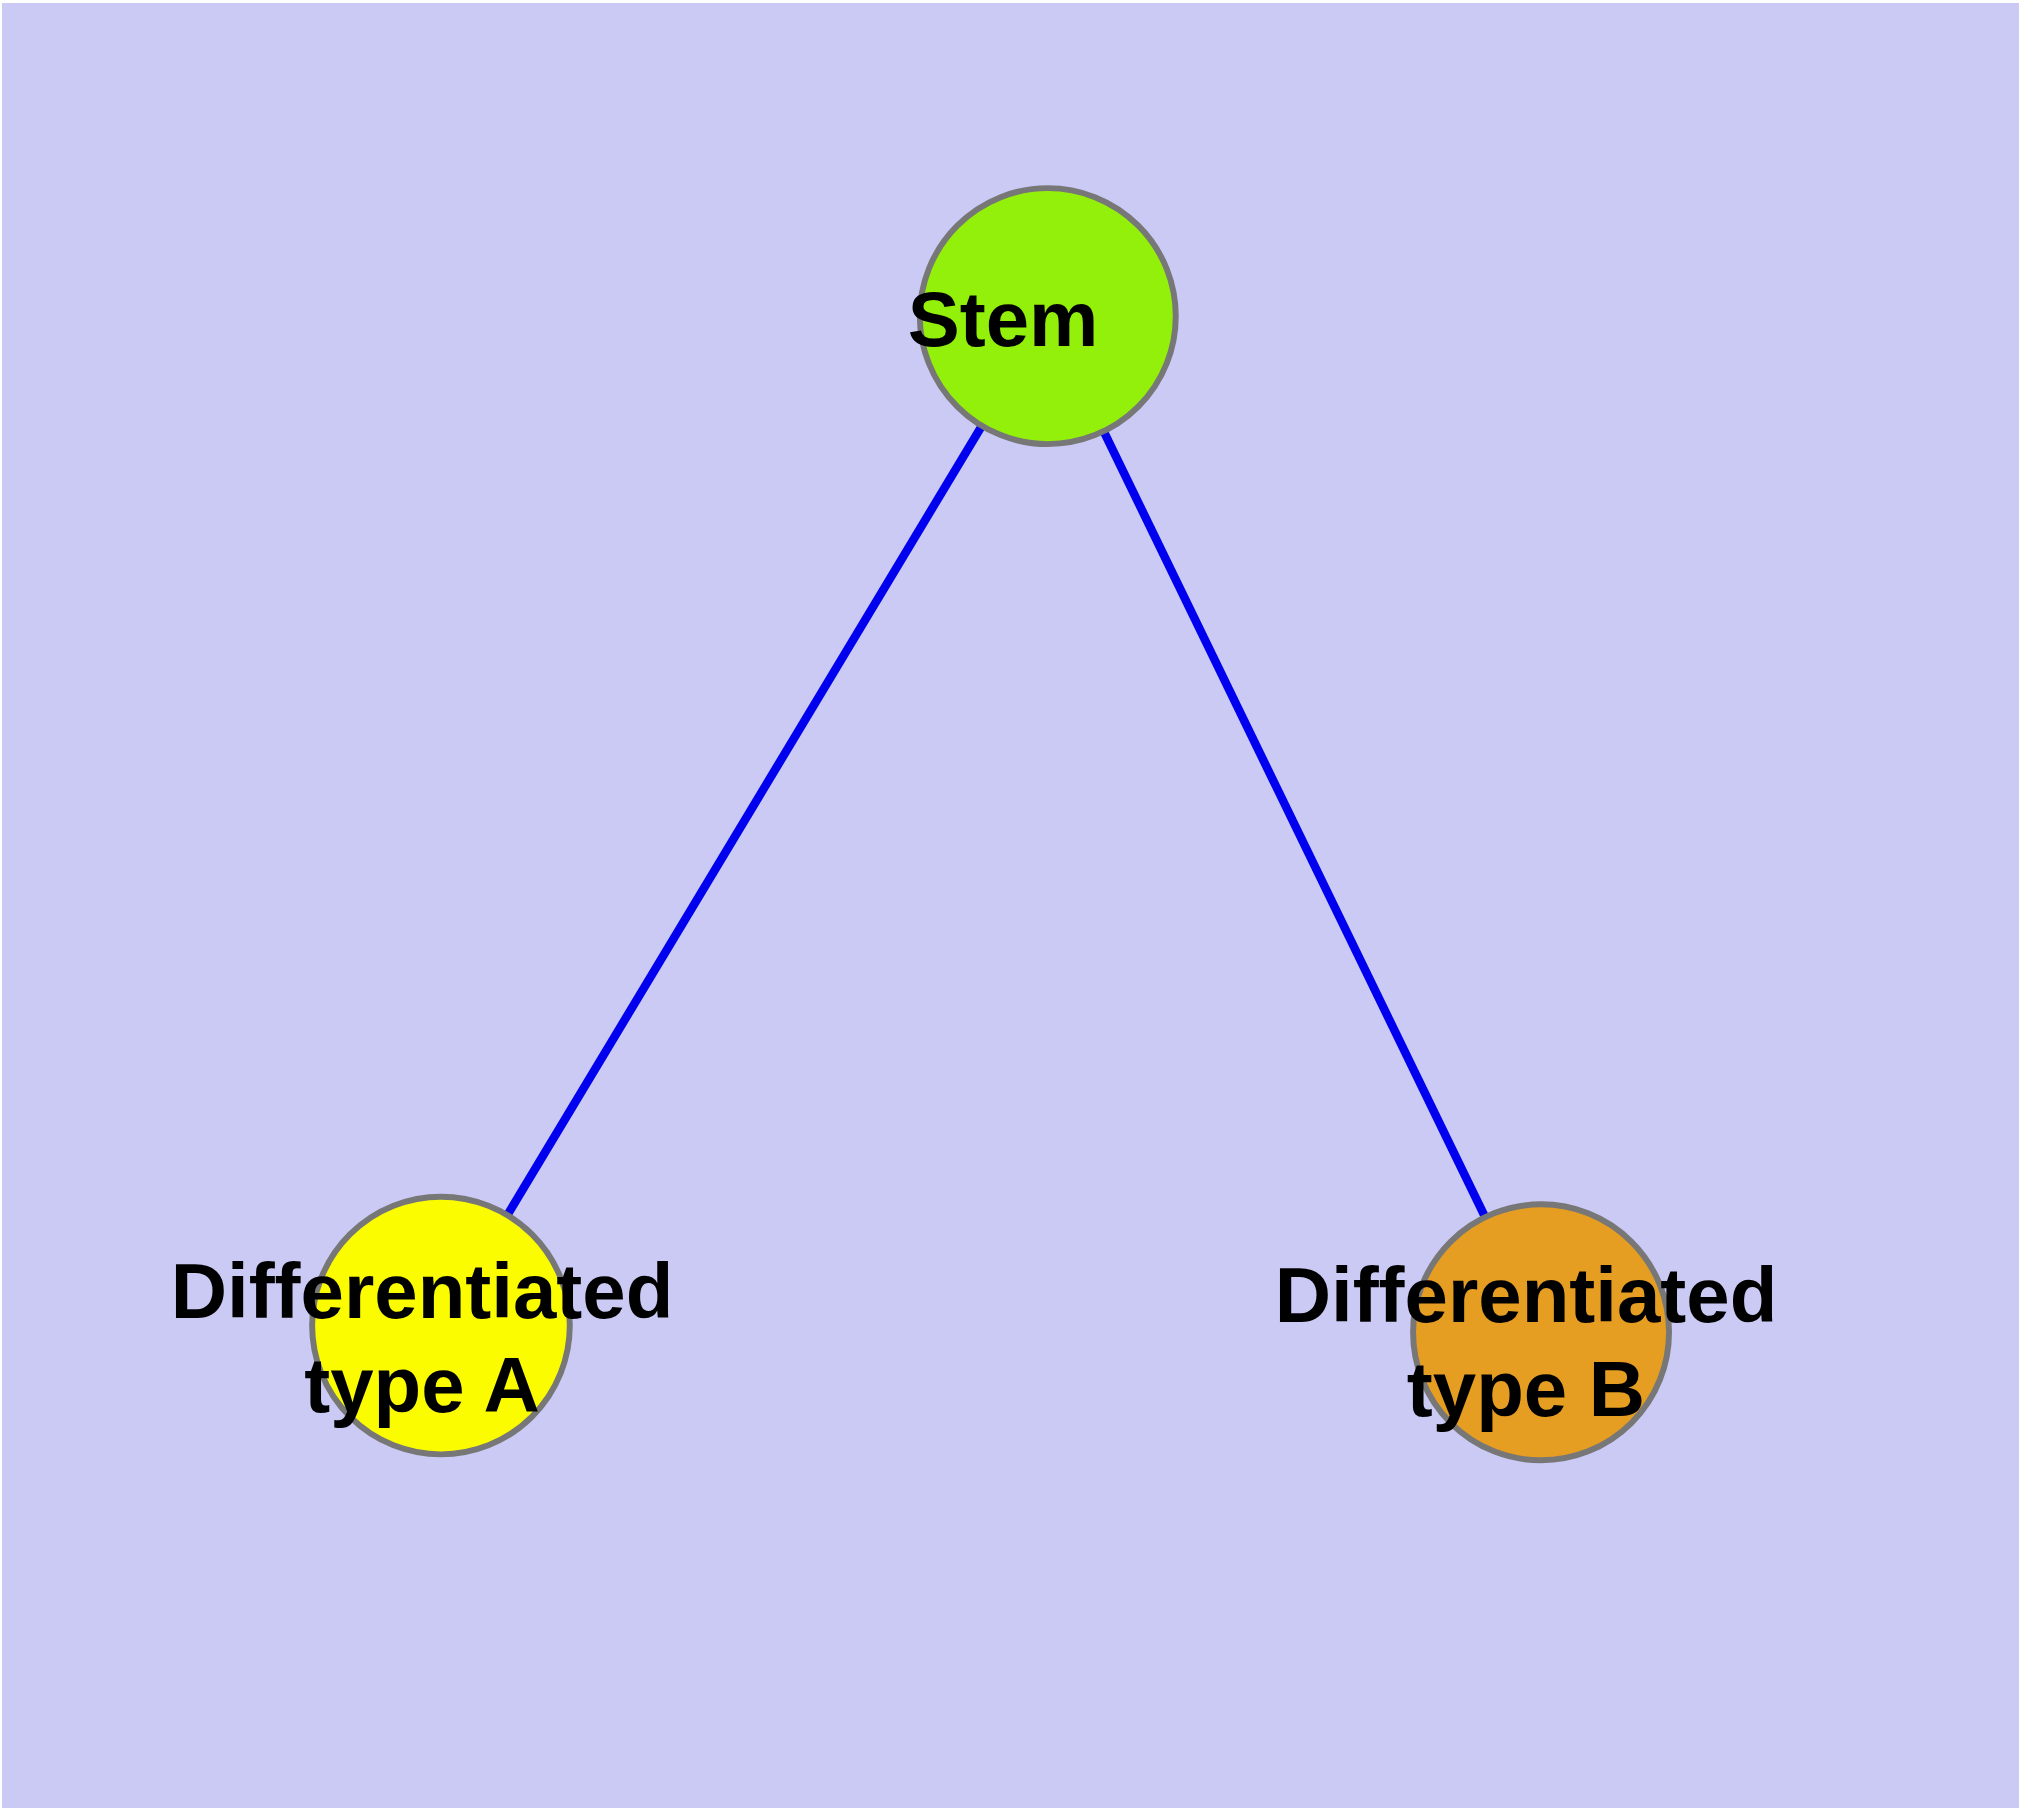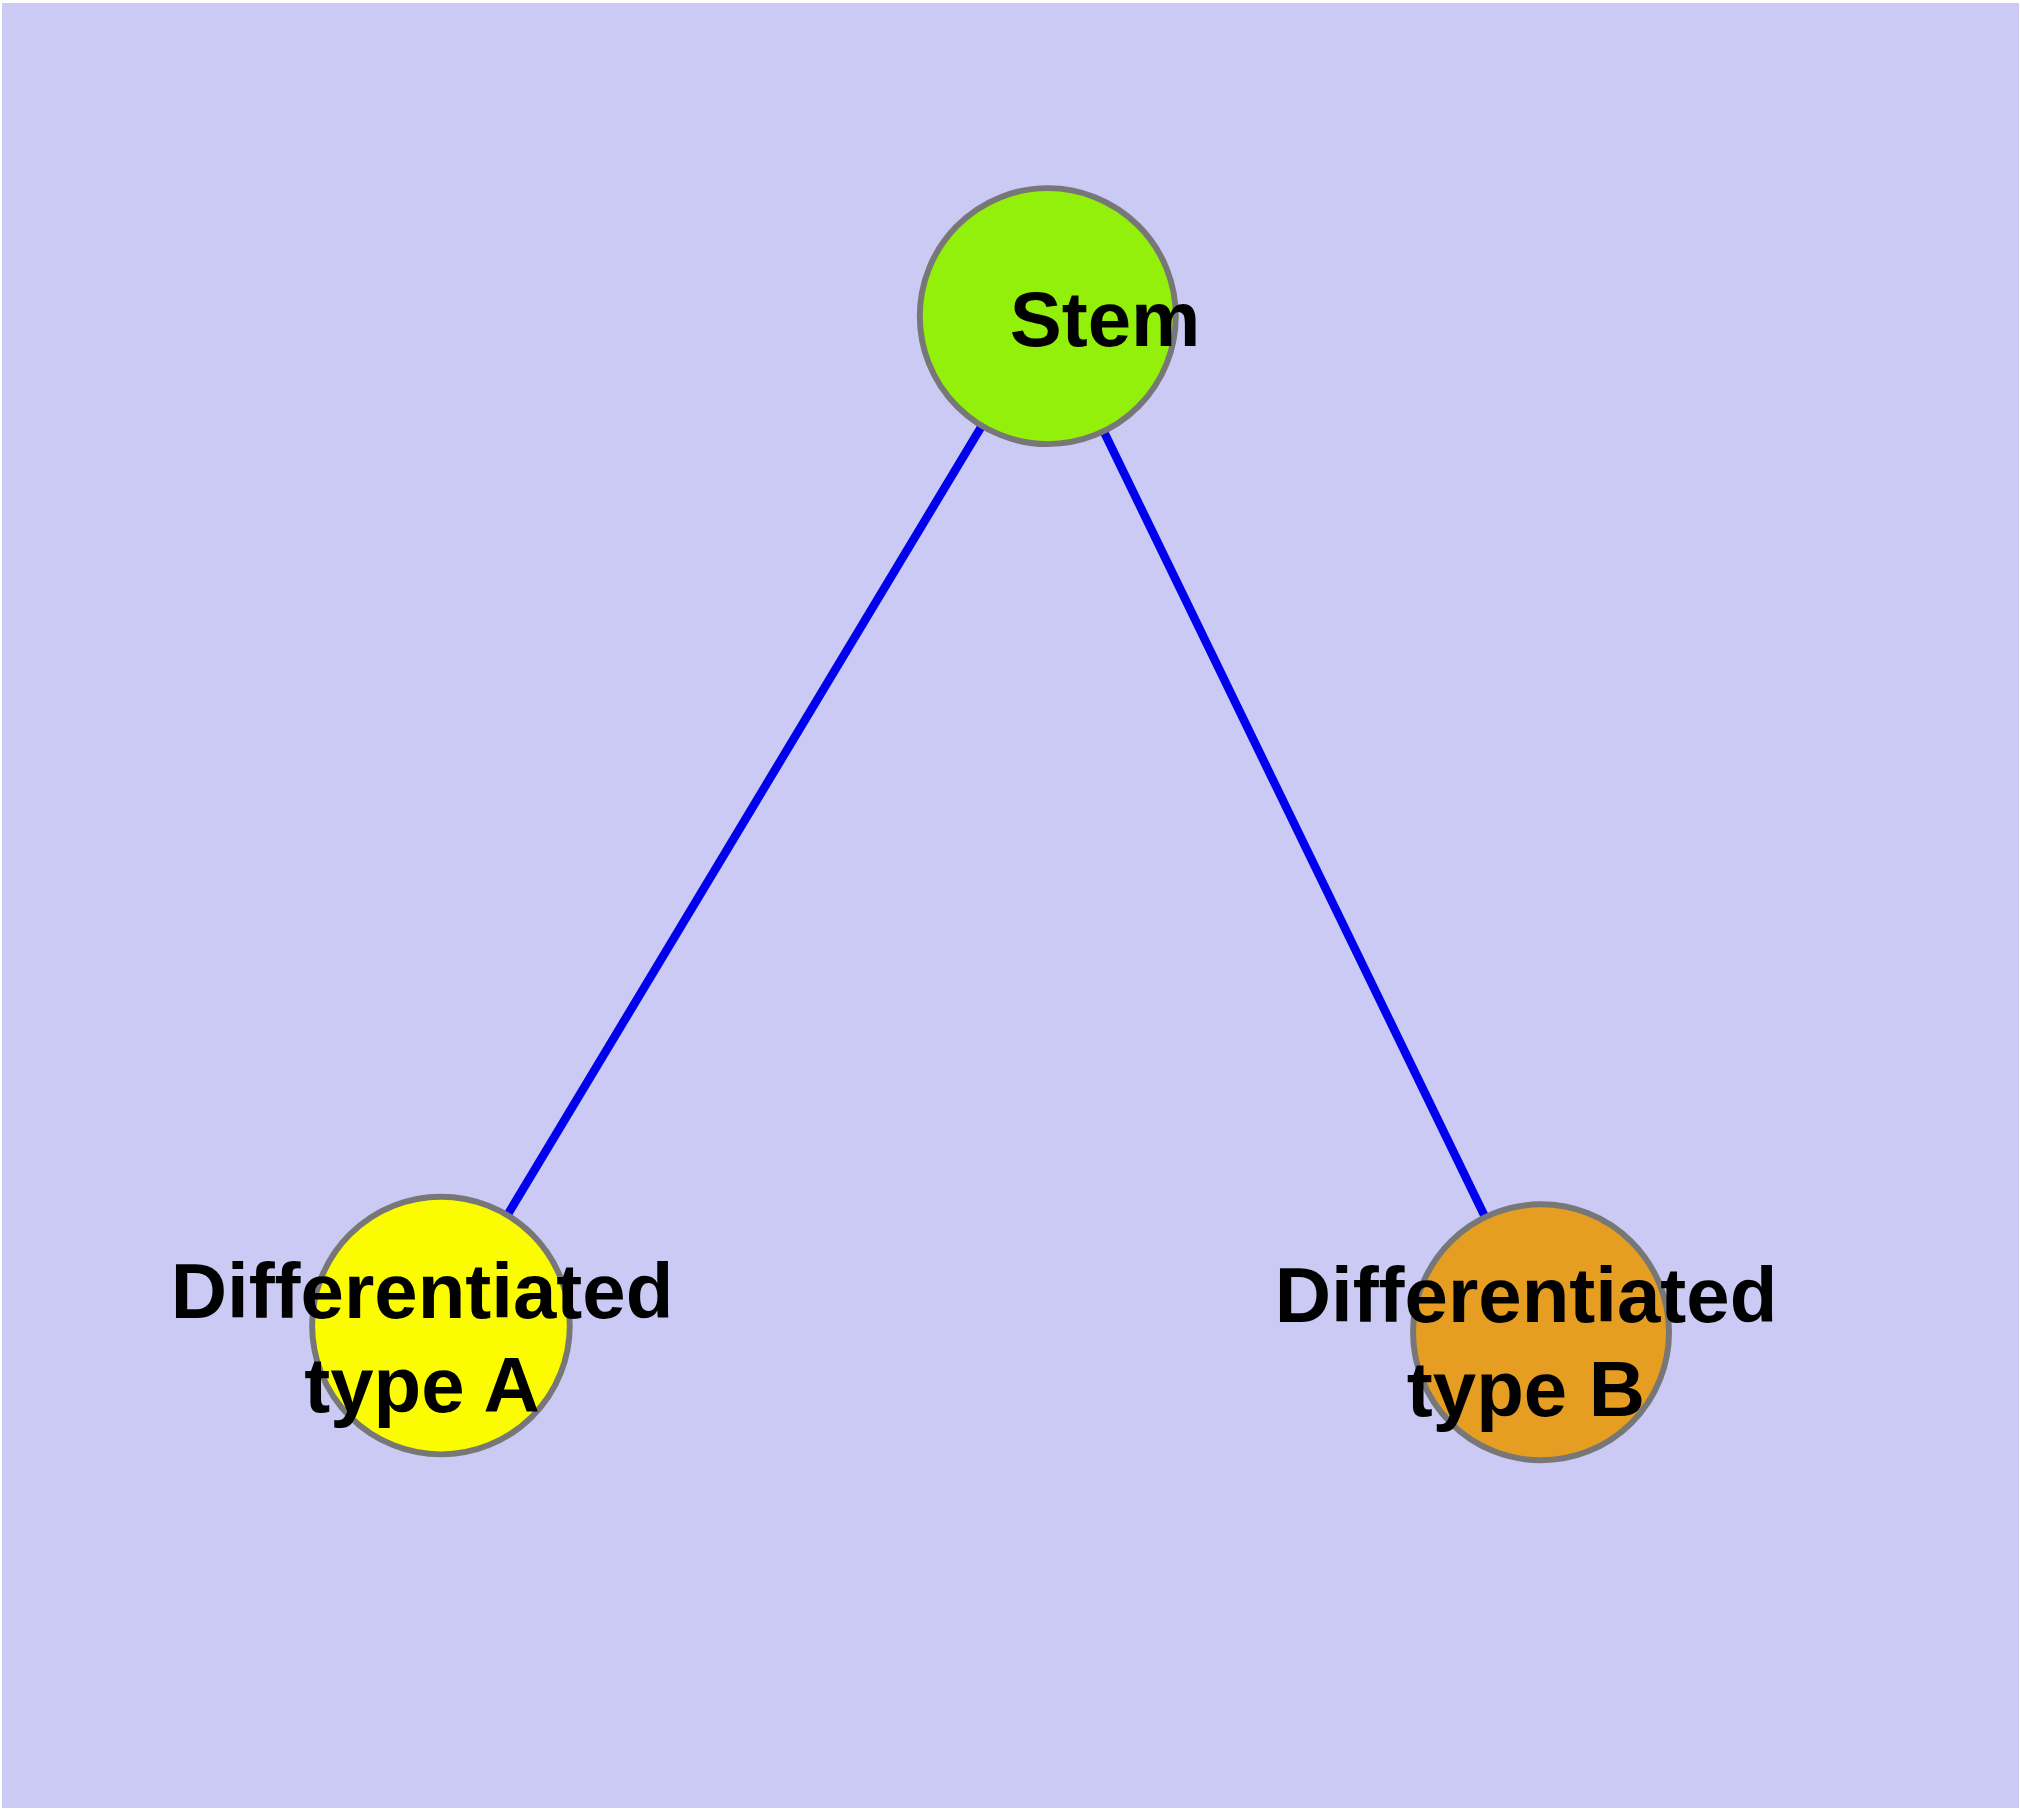--- a/index.html
+++ b/index.html
@@ -41,21 +41,21 @@
   .node-label {
     position: absolute;
     transform: translate(-50%, -50%);
     font-weight: bold;
     font-size: 78px;
     line-height: 1.2;
     color: var(--label, #000000);
     text-align: center;
     white-space: pre-line;
   }
-  #label-stem   { left: 1105px; top: 320px;  }
+  #label-stem   { left: 1003px; top: 320px;  }
   #label-type-a { left: 422px;  top: 1339px; }
   #label-type-b { left: 1526px; top: 1343px; }
 </style>
 </head>
 <body>
 
 <div class="page">
 
   <div class="plot-background"></div>
 

